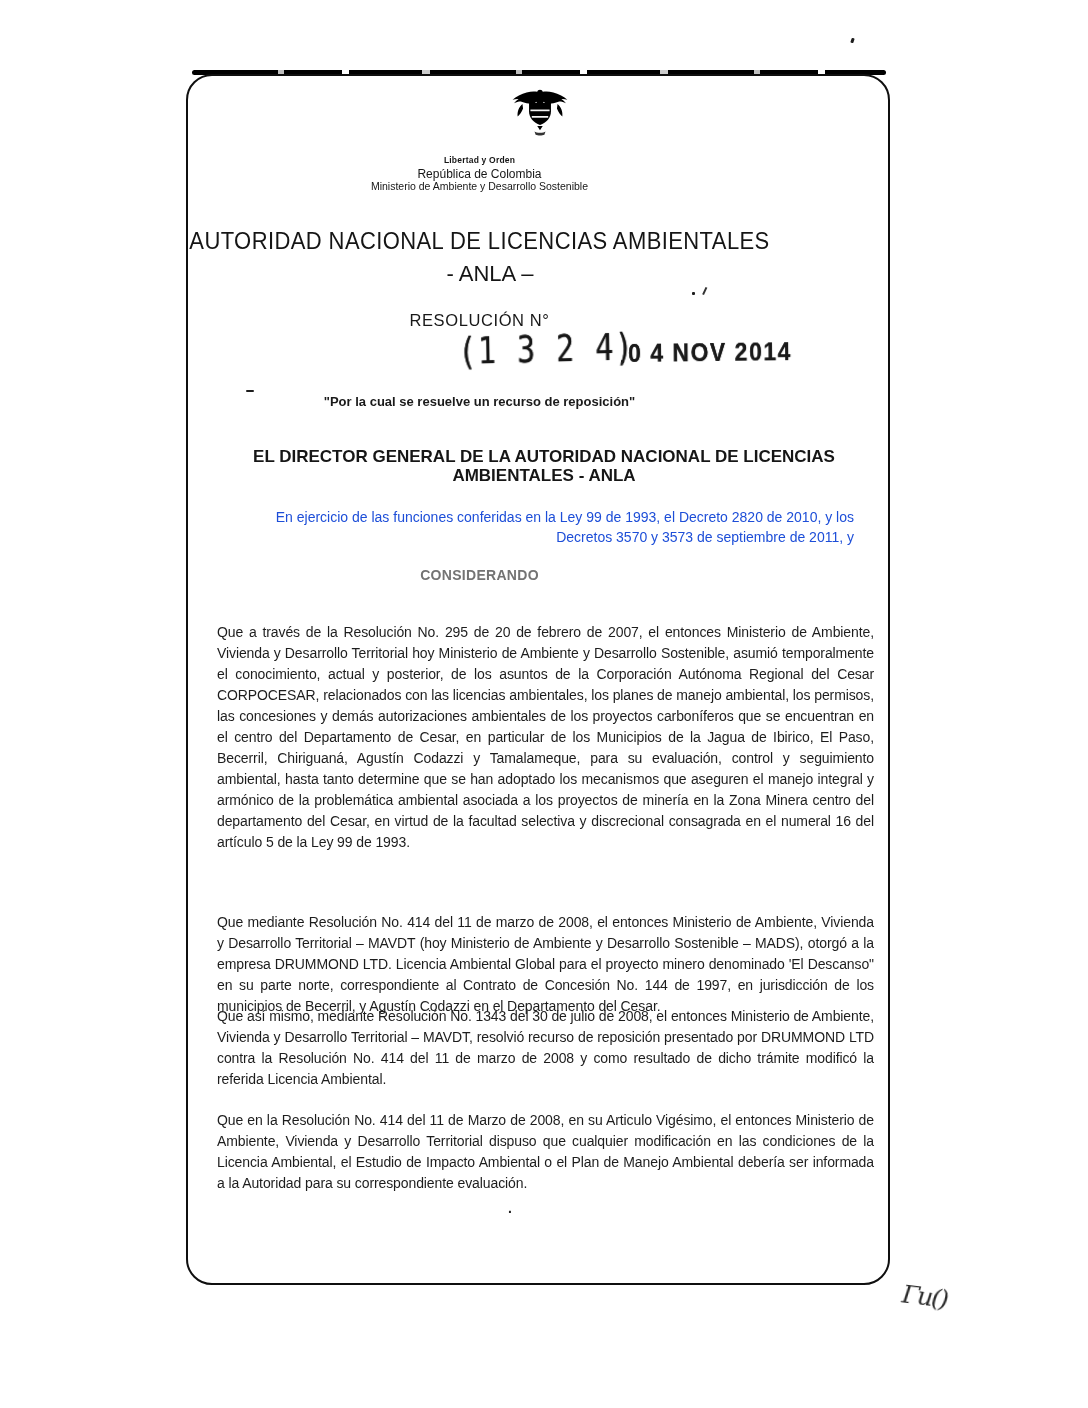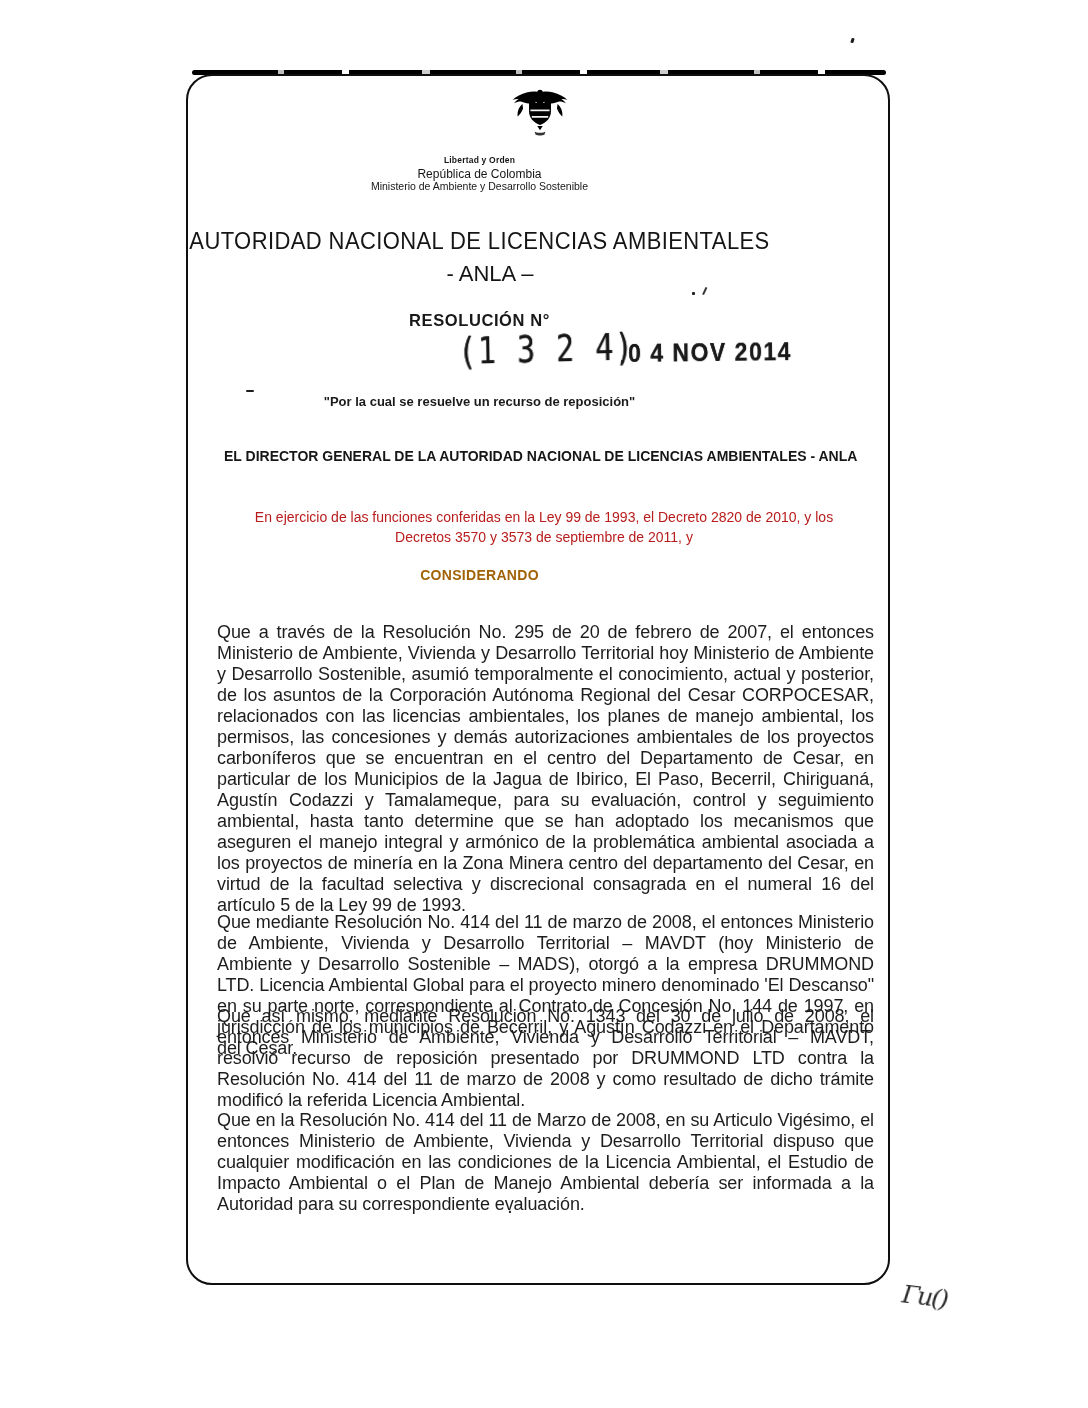--- a/index.html
+++ b/index.html
@@ -22,33 +22,33 @@
       #000 157px 230px, rgba(0,0,0,.2) 230px 238px);
     border-radius:3px;
   }
   .emblem{left:506px;top:87px;width:68px;height:67px;filter:contrast(1.25) blur(.25px);}
   .center{left:0;right:0;text-align:center;}
   .motto{top:155px;font-size:8.5px;font-weight:bold;letter-spacing:.2px;color:#161616;}
   .republic{top:167px;font-size:12px;color:#161616;}
   .ministry{top:180px;font-size:10.5px;color:#161616;text-align:center;}
   .title1{top:229px;font-size:22px;font-weight:400;letter-spacing:.4px;color:#151515;transform:scaleY(1.05);}
   .title2{top:261px;font-size:22px;font-weight:400;color:#151515;padding-left:21px;}
-  .reslabel{top:311px;font-size:16.5px;font-weight:700;letter-spacing:.6px;color:#181818;}
+  .reslabel{top:311px;font-size:16.5px;font-weight:400;letter-spacing:.6px;color:#181818;}
   .stamp{
     font-family:"DejaVu Sans Mono",monospace;color:#161616;
     text-shadow:0 0 .6px #222;filter:blur(.3px);white-space:nowrap;
   }
   .stamp-num{left:458px;top:329px;font-size:30px;letter-spacing:1.5px;transform:scaleY(1.25) rotate(-1.2deg);transform-origin:left top;}
   .stamp-date{left:628px;top:339px;font-family:"Liberation Sans",sans-serif;font-weight:700;font-size:23px;letter-spacing:1.5px;transform:scaleY(1.1) rotate(-.6deg);transform-origin:left top;color:#191919;text-shadow:0 0 .5px #222;filter:blur(.25px);white-space:nowrap;}
   .quote{top:394px;font-size:13px;font-weight:700;color:#1a1a1a;}
-  .issuer{top:447px;left:224px;width:640px;font-size:14px;font-weight:700;line-height:19px;color:#161616;}
-  .basis{top:507px;left:234px;width:620px;font-size:14px;line-height:20px;text-align:center;color:#b91c1c;}
-  .considering{top:567px;font-size:14px;font-weight:700;letter-spacing:.3px;color:#a16207;}
+  .issuer{top:447px;left:224px;width:640px;font-size:17px;font-weight:700;line-height:19px;text-align:center;color:#161616;}
+  .basis{top:507px;left:234px;width:620px;font-size:14px;line-height:20px;text-align:right;color:#1d4ed8;}
+  .considering{top:567px;font-size:14px;font-weight:700;letter-spacing:.3px;color:#737373;}
   .para{
-    left:217px;width:657px;margin:0;font-size:18px;line-height:21px;
+    left:217px;width:657px;margin:0;font-size:14px;line-height:21px;
     text-align:justify;color:#1d1d1d;letter-spacing:-.1px;
   }
   .p1{top:622px;} .p2{top:884px;margin-top:28px;} .p3{top:1006px;} .p4{top:1110px;}
   .dotmark{left:508px;top:1200px;font-size:14px;font-weight:700;color:#222;}
   .scribble{
     left:902px;top:1282px;font-family:"DejaVu Serif",serif;font-style:italic;
     font-size:25px;color:#2a2a2a;transform:rotate(7deg);letter-spacing:-2px;
     filter:blur(.2px);
   }
   .afx{background:#1d1d1d;border-radius:1px;}

